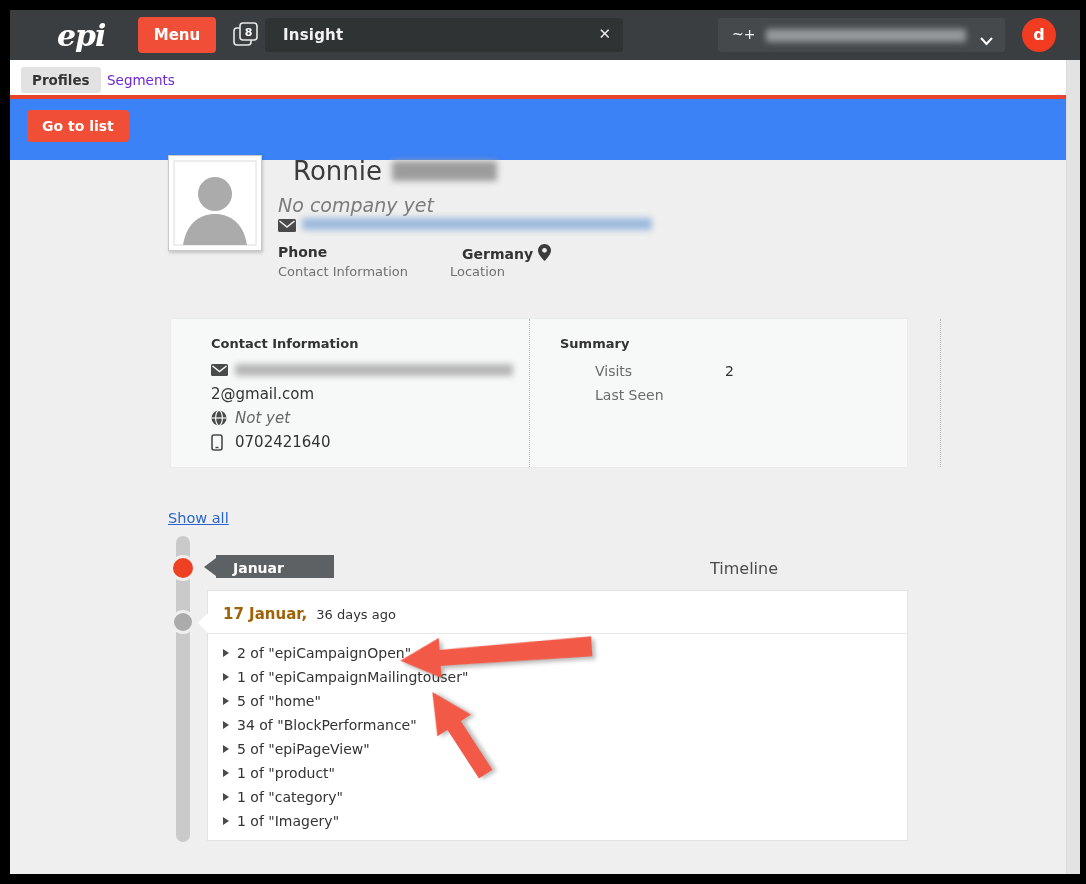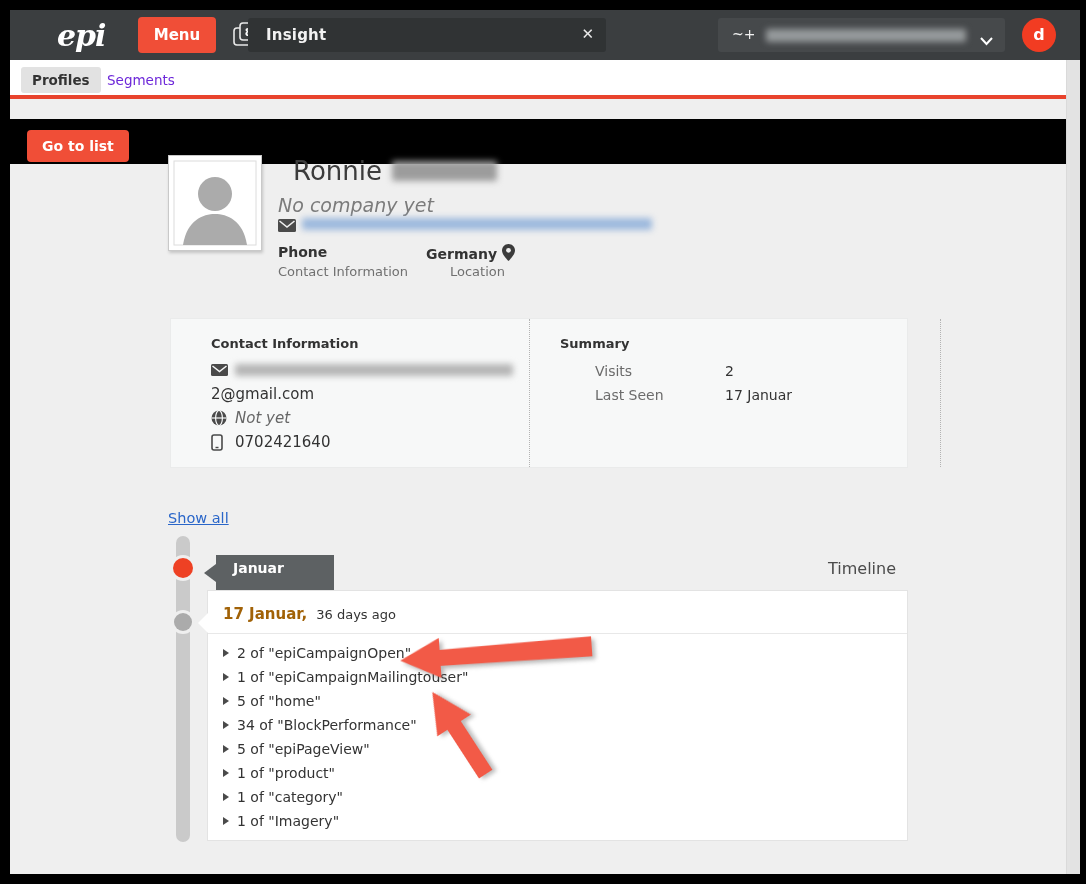--- a/index.html
+++ b/index.html
@@ -5,39 +5,39 @@
   * { margin:0; padding:0; box-sizing:border-box; }
   html,body { width:1086px; height:884px; }
   body { font-family:"DejaVu Sans", sans-serif; background:#000; position:relative; }
   .window { position:absolute; left:10px; top:10px; width:1070px; height:864px; background:#efefef; overflow:hidden; }
 
   
   .nav { position:absolute; left:0; top:0; width:1070px; height:50px; background:#3b3e40; }
   .logo { position:absolute; left:45px; top:6px; }
   .menu-btn { position:absolute; left:128px; top:7px; width:78px; height:36px; background:#f04e37; border:none; border-radius:4px; color:#fff; font-family:"DejaVu Sans",sans-serif; font-size:15px; font-weight:bold; cursor:pointer; }
   .boxes-icon { position:absolute; left:222px; top:11px; }
-  .title-field { position:absolute; left:238px; top:8px; width:358px; height:34px; background:#303334; border-radius:3px; color:#f2f2f2; }
+  .title-field { position:absolute; left:255px; top:8px; width:358px; height:34px; background:#303334; border-radius:3px; color:#f2f2f2; }
   .title-field .t { position:absolute; left:18px; top:8px; font-size:15px; font-weight:bold; letter-spacing:.2px; }
   .title-field .x { position:absolute; right:12px; top:7px; font-size:15px; color:#e9e9e9; cursor:pointer; }
   .user-dd { position:absolute; left:708px; top:8px; width:287px; height:34px; background:#46494b; border-radius:3px; color:#eee; cursor:pointer; }
   .user-dd .pfx { position:absolute; left:14px; top:8px; font-size:14px; color:#f2f2f2; }
   .redact { filter:blur(3px); border-radius:2px; }
   .dd-redact { position:absolute; left:48px; top:11px; width:200px; height:13px; background:#969a9c; }
   .dd-chevron { position:absolute; right:12px; top:13px; }
   .avatar-dot { position:absolute; left:1012px; top:8px; width:34px; height:34px; border-radius:50%; background:#f23c22; color:#fff; font-size:16px; font-weight:bold; text-align:center; line-height:34px; cursor:pointer; }
 
   
   .tabbar { position:absolute; left:0; top:50px; width:1056px; height:35px; background:#fff; }
   .tab { position:absolute; top:7px; font-size:13.5px; color:#6d28d9; padding:5px 11px; cursor:pointer; }
   .tab.active { left:11px; background:#e2e2e2; border-radius:3px; font-weight:bold; color:#333; }
   .tab.plain { left:86px; }
   .redline { position:absolute; left:0; top:85px; width:1056px; height:4px; background:#e8432d; }
 
   
-  .toolbar { position:absolute; left:0; top:89px; width:1056px; height:45px; background:#000000;margin-top:20px; }
+  .toolbar { position:absolute; left:0; top:89px; width:1056px; height:61px; background:#3b82f6; }
   .gotolist { position:absolute; left:17px; top:11px; padding:8px 15px; background:#f04e37; border:none; border-radius:4px; color:#fff; font-family:"DejaVu Sans",sans-serif; font-size:14px; font-weight:bold; cursor:pointer; }
 
   
   .scrollbar { position:absolute; left:1056px; top:50px; width:14px; height:814px; background:#e3e3e3; border-left:1px solid #dadada; }
 
   
   .avatar-box { position:absolute; left:158px; top:145px; width:94px; height:96px; background:#fff; border:1px solid #c9c9c9; box-shadow:1px 2px 3px rgba(0,0,0,.18); }
   .pname { position:absolute; left:283px; top:146px; font-size:26px; color:#3c3c3c; }
   .name-redact { display:inline-block; vertical-align:middle; width:105px; height:20px; background:#9c9c9c; margin-left:10px; margin-top:-4px; }
   .pcompany { position:absolute; left:268px; top:184px; font-size:19px; font-style:italic; color:#7b7b7b; }
@@ -58,23 +58,23 @@
   .srow { display:flex; font-size:14px; line-height:24px; }
   .srow .lab { width:130px; color:#6b6b6b;margin-left:35px; }
   .srow .val { width:215px; color:#333; }
 
   
   .showall { position:absolute; left:158px; top:500px; font-size:14.5px; color:#2a66c9; text-decoration:underline; cursor:pointer; }
   .tl-bar { position:absolute; left:166px; top:526px; width:14px; height:306px; background:#cacaca; border-radius:7px; }
   .dot { position:absolute; border-radius:50%; box-shadow:0 0 0 3px #efefef; }
   .dot.red { left:163px; top:548px; width:20px; height:20px; background:#ee4124; }
   .dot.gray { left:164px; top:603px; width:18px; height:18px; background:#ababab; }
-  .month-tag { position:absolute; left:206px; top:545px; width:118px; height:35px; background:#5d6163; color:#fff; font-size:14px; font-weight:bold; line-height:27px; padding-left:17px; }
+  .month-tag { position:absolute; left:206px; top:545px; width:118px; height:23px; background:#5d6163; color:#fff; font-size:14px; font-weight:bold; line-height:27px; padding-left:17px; }
   .month-tag::before { content:""; position:absolute; left:-12px; top:50%; transform:translateY(-50%); border-top:9px solid transparent; border-bottom:9px solid transparent; border-right:12px solid #5d6163; }
-  .tl-title { position:absolute; left:700px; top:549px; width:186px; text-align:right; font-size:16px; color:#4b4b4b; }
+  .tl-title { position:absolute; left:700px; top:549px; width:186px; text-align:left; font-size:16px; color:#4b4b4b; }
   .tcard { position:absolute; left:197px; top:580px; width:701px; height:251px; background:#fff; border:1px solid #e3e3e3; }
   .tcard::before { content:""; position:absolute; left:-10px; top:22px; border-top:10px solid transparent; border-bottom:10px solid transparent; border-right:10px solid #fff; }
   .tcard-head { padding:13px 15px 10px 15px; border-bottom:1px solid #e8e8e8; }
   .tcard-head .d { font-size:15px; font-weight:bold; color:#a16207; }
   .tcard-head .ago { font-size:13px; color:#333; margin-left:4px; }
   .events { padding:7px 15px; }
   .evrow { display:flex; align-items:center; height:24px; cursor:pointer; }
   .tri { width:0; height:0; border-left:6px solid #4a4a4a; border-top:4px solid transparent; border-bottom:4px solid transparent; margin-right:8px; }
   .evtxt { font-size:14px; color:#333; }
 
@@ -140,21 +140,21 @@
     <span>
       <svg width="18" height="13">
           <rect x="0" y="0" width="18" height="13" rx="1.5" fill="#4a4a4a"></rect>
           <polyline points="1.5,2 9,8 16.5,2" fill="none" stroke="#efefef" stroke-width="1.6"></polyline>
         </svg>
     </span>
     <span class="redact bar"></span>
   </div>
   <div class="pcol-h" style="left:268px; top:234px;">Phone</div>
   <div class="pcol-s" style="left:268px; top:254px;">Contact Information</div>
-  <div class="pcol-h" style="left:416px; top:234px;">
+  <div class="pcol-h" style="left:452px; top:234px;">
     <span>Germany</span>
     <span style="vertical-align:-2px;">
       <svg width="13" height="17">
           <path d="M6.5 0 C2.9 0 0 2.9 0 6.5 C0 11 6.5 17 6.5 17 C6.5 17 13 11 13 6.5 C13 2.9 10.1 0 6.5 0 Z" fill="#3b3b3b"></path>
           <circle cx="6.5" cy="6.3" r="2.4" fill="#efefef"></circle>
         </svg>
     </span>
   </div>
   <div class="pcol-s" style="left:440px; top:254px;">Location</div>
 
@@ -192,21 +192,20 @@
       </div>
     </div>
     <div class="col-summary">
       <h3>Summary</h3>
       <div class="srow">
         <span class="lab">Visits</span>
         <span class="val">2</span>
       </div>
       <div class="srow">
         <span class="lab">Last Seen</span>
-        <span class="val">17 Januar</span>
       </div>
     </div>
   </div>
 
   <a class="showall">Show all</a>
   <div class="tl-bar"></div>
   <div class="dot red"></div>
   <div class="dot gray"></div>
   <div class="month-tag">Januar</div>
   <div class="tl-title">Timeline</div>

